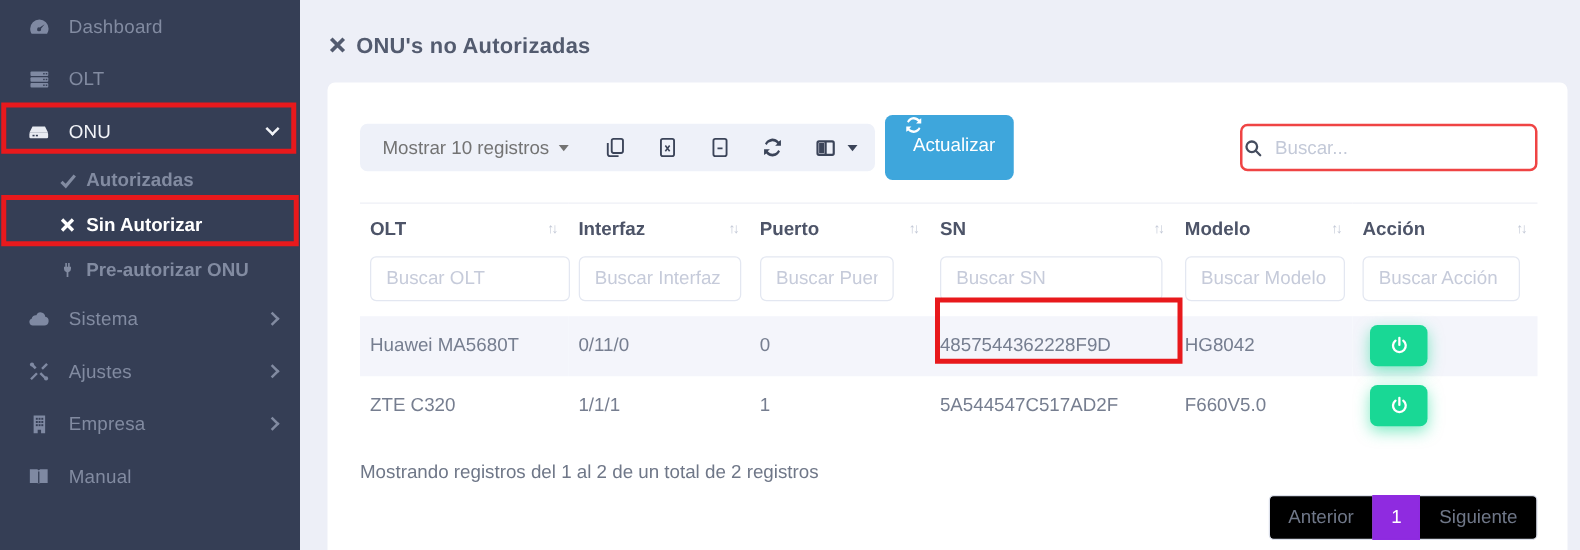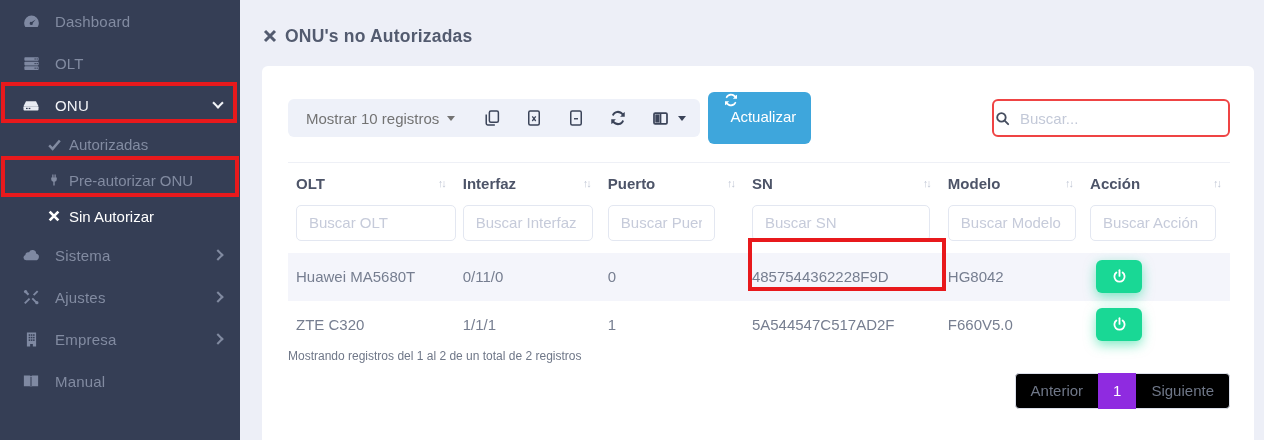--- a/index.html
+++ b/index.html
@@ -9,21 +9,21 @@
 
   
   .sidebar { width:240px; flex:0 0 240px; background:#353e55; height:440px; padding-top:0; }
   .s-item { display:flex; align-items:center; height:42px; padding:0 18px 0 20px;
             color:#828ba1; font-size:15px; cursor:pointer; }
   .s-item .ico { width:22px; display:flex; justify-content:center; color:#7f89a2; }
   .s-item .lbl { margin-left:13px; letter-spacing:.2px; }
   .s-sub { display:flex; align-items:center; height:36px; padding-left:46px;
            color:#828ba1; font-size:15px; cursor:pointer; }
   .s-sub .ico { width:16px; display:flex; justify-content:center; color:#828ba1; }
-  .s-sub .lbl { margin-left:7px; }
+  .s-sub .lbl { margin-left:7px;font-weight:bold; }
   .s-sub.active, .s-sub.active .ico { color:#ffffff; }
   .s-item.open { color:#f2f4f8; }
   .s-item.open .ico { color:#e8ebf2; }
   .chev { margin-left:auto; width:8px; height:8px; border-right:2px solid currentColor;
           border-bottom:2px solid currentColor; }
   .chev.down { transform:rotate(45deg); margin-top:-4px; }
   .chev.right { transform:rotate(-45deg); }
   svg { display:block; }
 
   
@@ -67,21 +67,21 @@
   .f-row input { height:36px; border:1px solid #e3e7f1; border-radius:5px; padding:0 12px;
                  font:15px "Liberation Sans", sans-serif; color:#667; background:#fff; }
   .f-row input::placeholder { color:#c6cbda; }
   tbody td { font-size:15px; color:#767e90; padding:0 8px; height:48px; }
   tbody tr.odd { background:#f4f5fb; }
   .btn-power { width:46px; height:33px; background:#19d895; border:none; border-radius:6px;
                display:flex; align-items:center; justify-content:center; cursor:pointer;
                box-shadow:0 4px 12px rgba(25,216,149,.55); margin-left:6px; }
 
   
-  .info { margin-top:0; font-size:12px; color:#6f7788; }
+  .info { margin-top:20px; font-size:15px; color:#6f7788; }
   .pager-row { display:flex; justify-content:flex-end; margin-top:10px; padding-right:0; }
   .pager { display:flex; }
   .pager button { height:36px; border:1px solid #dce0eb; background:#000000; color:#6f7788;
                   font:15px "Liberation Sans", sans-serif; padding:0 15px; margin-left:-1px; cursor:pointer; }
   .pager button:first-child { border-radius:4px 0 0 4px; margin-left:0; }
   .pager button:last-child { border-radius:0 4px 4px 0; }
   .pager .current { background:#8f2be0; border-color:#8f2be0; color:#fff; padding:0 14px;
                     position:relative; z-index:1; }
 
   
@@ -133,35 +133,35 @@
       <span class="chev down"></span>
     </div>
     <div class="s-sub">
       <span class="ico">
         <svg width="15" height="15" viewBox="0 0 24 24" fill="none" stroke="currentColor" stroke-width="4">
             <path d="M3.5 13.5l5.5 5.5L20.5 5.5"></path>
           </svg>
       </span>
       <span class="lbl">Autorizadas</span>
     </div>
+    <div class="s-sub active">
+      <span class="ico">
+        <svg width="14" height="14" viewBox="0 0 24 24" fill="none" stroke="currentColor" stroke-width="4.6">
+            <path d="M4.5 4.5l15 15M19.5 4.5l-15 15"></path>
+          </svg>
+      </span>
+      <span class="lbl">Sin Autorizar</span>
+    </div>
     <div class="s-sub">
       <span class="ico">
         <svg width="14" height="14" viewBox="0 0 24 24" fill="currentColor">
             <path d="M9 2.5v5H7.2v3a4.8 4.8 0 0 0 3.6 4.6v6.4h2.4v-6.4a4.8 4.8 0 0 0 3.6-4.6v-3H15v-5h-2.2v5h-1.6v-5H9z"></path>
           </svg>
       </span>
       <span class="lbl">Pre-autorizar ONU</span>
-    </div>
-    <div class="s-sub active">
-      <span class="ico">
-        <svg width="14" height="14" viewBox="0 0 24 24" fill="none" stroke="currentColor" stroke-width="4.6">
-            <path d="M4.5 4.5l15 15M19.5 4.5l-15 15"></path>
-          </svg>
-      </span>
-      <span class="lbl">Sin Autorizar</span>
     </div>
     <div class="s-item">
       <span class="ico">
         <svg width="20" height="20" viewBox="0 0 24 24" fill="currentColor">
             <path d="M18.2 10.1a4.4 4.4 0 0 0-8.5-1.4 3.8 3.8 0 0 0-4.5 3.3A3.3 3.3 0 0 0 6.3 18.4h11a4.2 4.2 0 0 0 .9-8.3z"></path>
           </svg>
       </span>
       <span class="lbl">Sistema</span>
       <span class="chev right"></span>
     </div>

